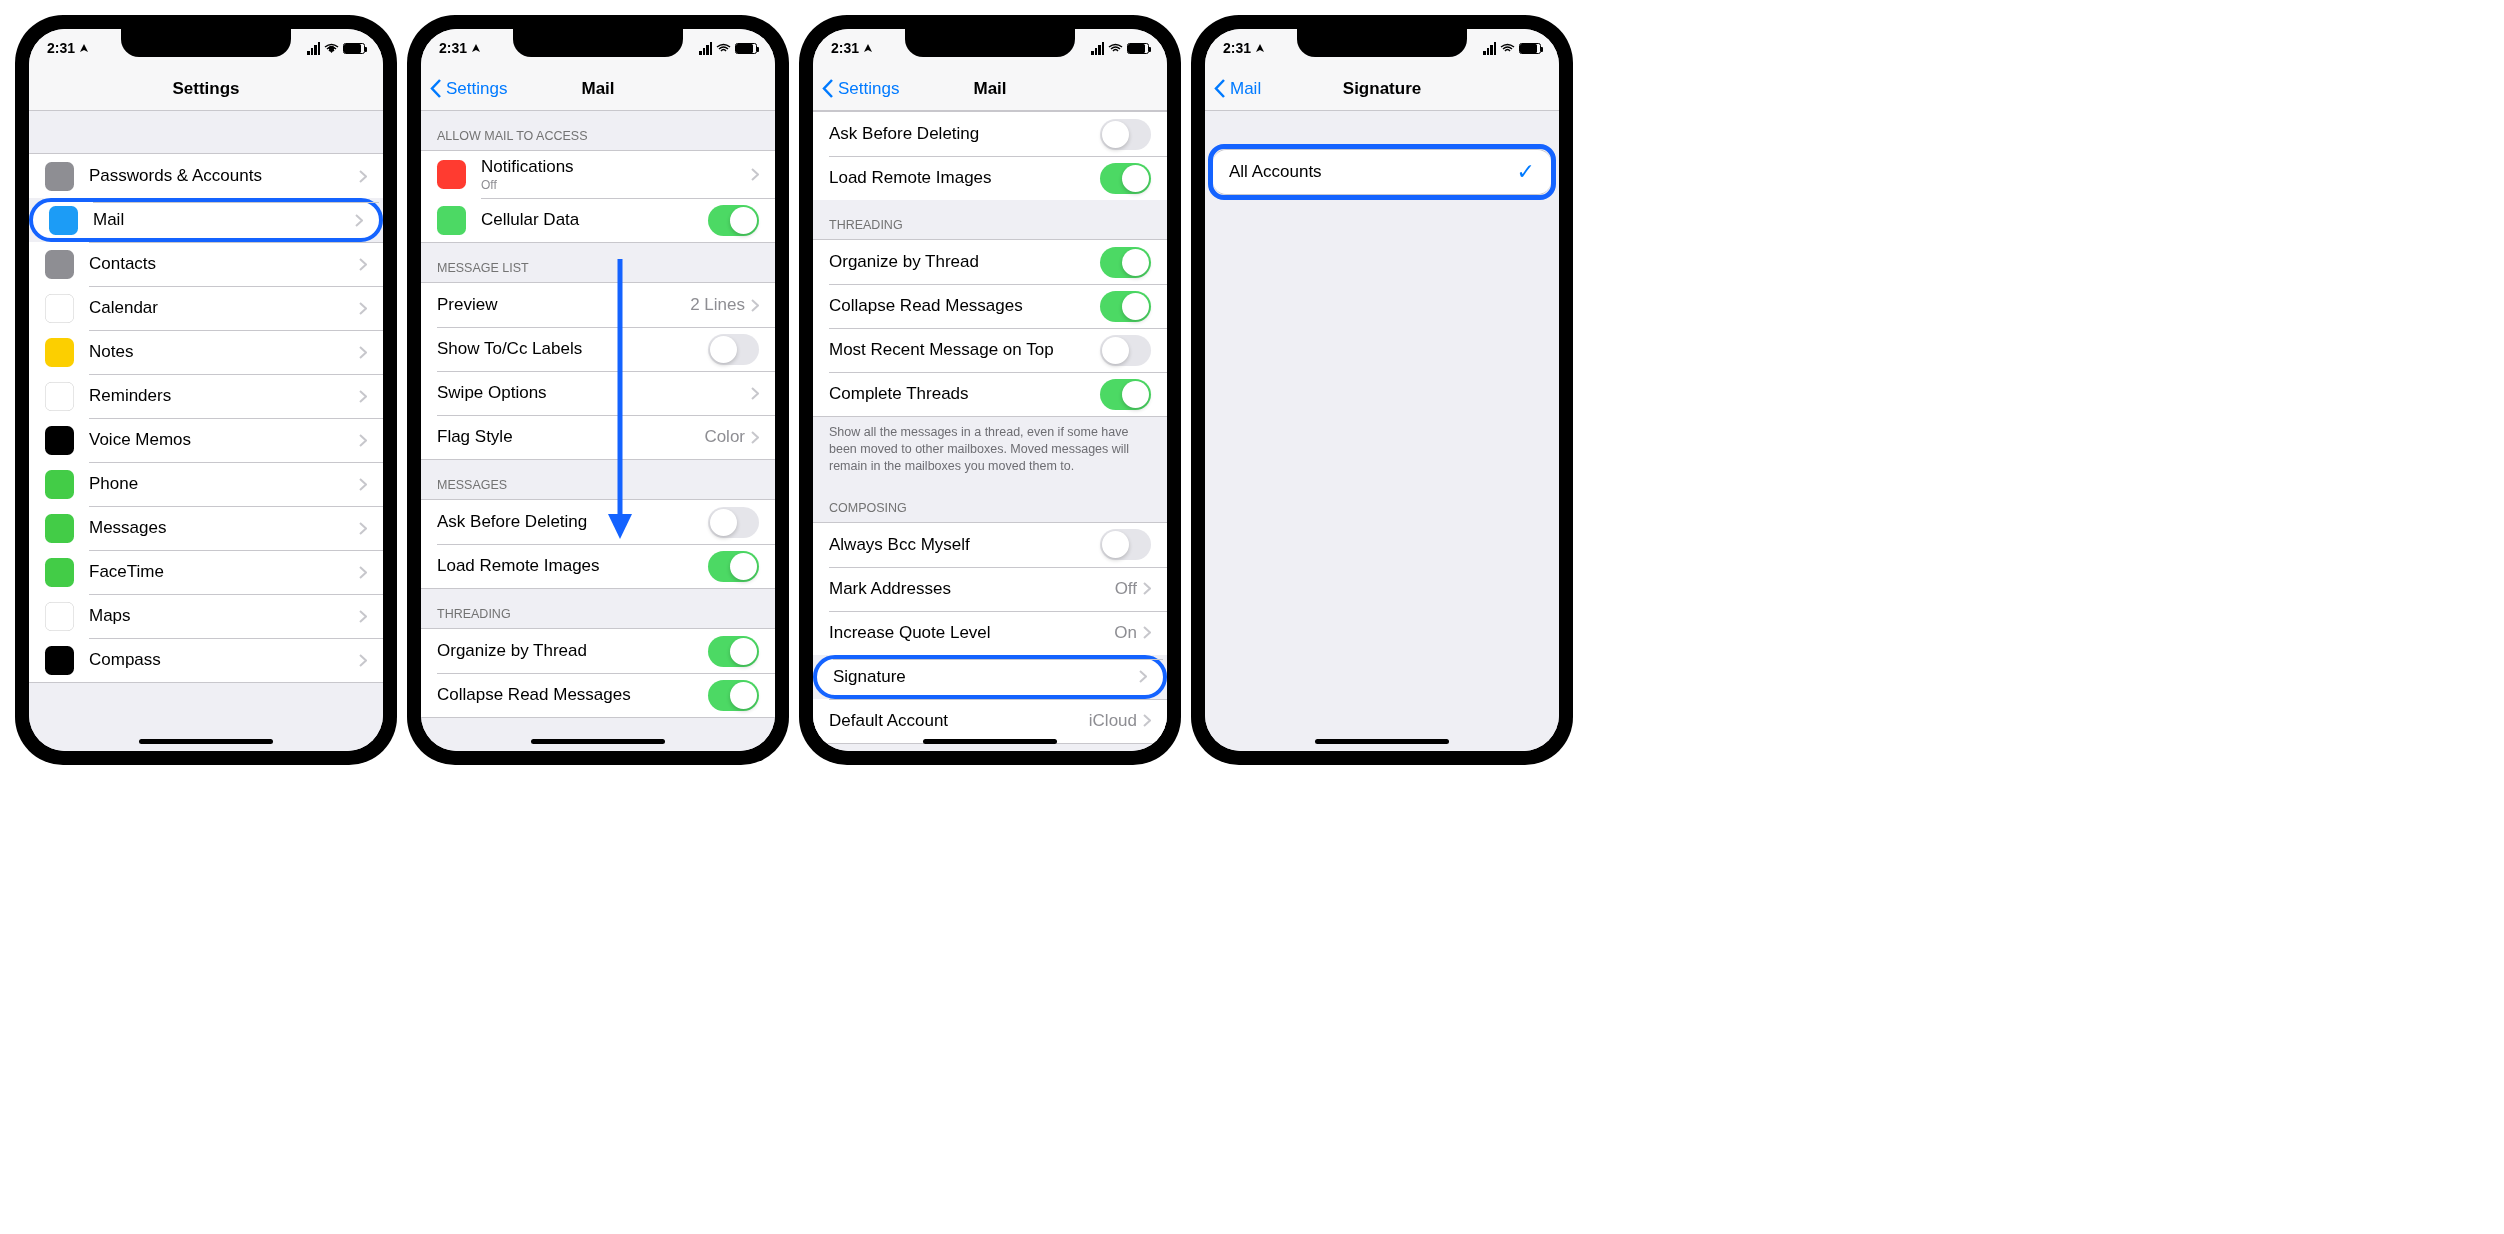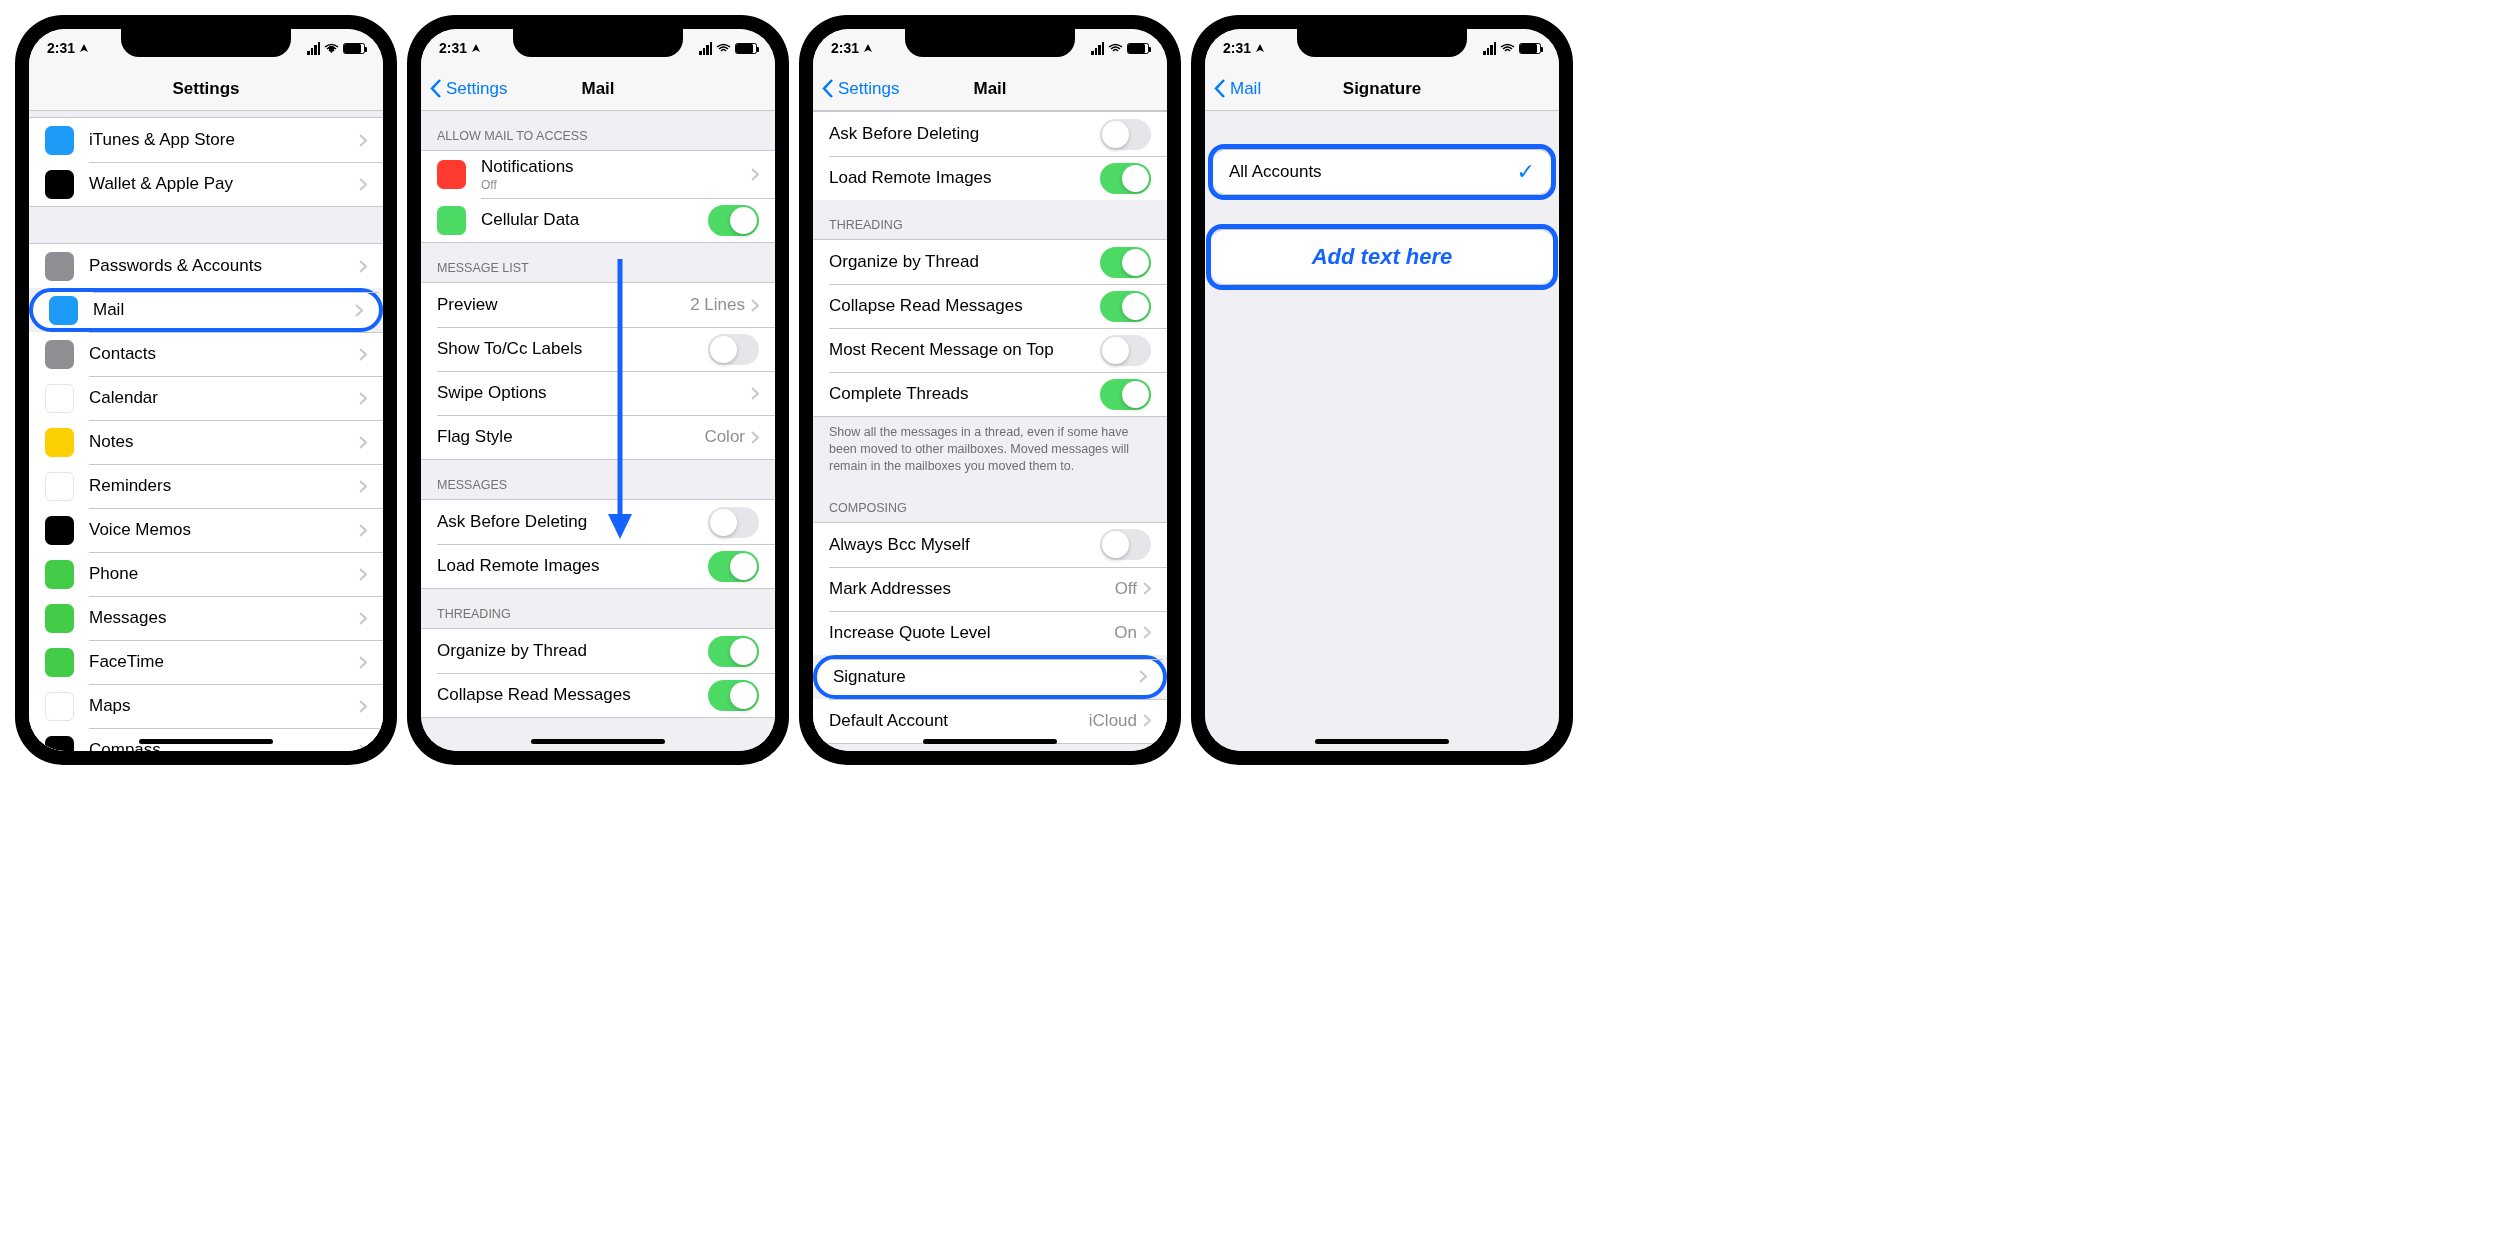--- a/index.html
+++ b/index.html
@@ -74,36 +74,20 @@
           <div class="batt">
             <div></div>
           </div>
         </div>
     </div>
     <div class="nav">
       <div class="nav-title">Settings</div>
     </div>
     <div class="content" id="c1">
         <div style="height:6px"></div>
-        <div class="group">
-          <div class="cell with-icon">
-    <div class="icon-wrap" style="background:#1c9cf6;"></div>
-    <span class="label">iTunes &amp; App Store</span>
-            <svg class="chevron" viewBox="0 0 8 13">
-              <path d="M1 1 L7 6.5 L1 12"></path>
-            </svg>
-          </div>
-          <div class="cell with-icon">
-    <div class="icon-wrap" style="background:#000000;"></div>
-    <span class="label">Wallet &amp; Apple Pay</span>
-            <svg class="chevron" viewBox="0 0 8 13">
-              <path d="M1 1 L7 6.5 L1 12"></path>
-            </svg>
-          </div>
-        </div>
         <div style="height:36px"></div>
         <div class="group">
           <div class="cell with-icon">
     <div class="icon-wrap" style="background:#8e8e93;"></div>
     <span class="label">Passwords &amp; Accounts</span>
             <svg class="chevron" viewBox="0 0 8 13">
               <path d="M1 1 L7 6.5 L1 12"></path>
             </svg>
           </div>
           <div class="cell with-icon highlight">
@@ -444,24 +428,16 @@
       <div style="position:relative;margin:0 8px;">
         <div class="group" style="border-radius:14px;overflow:hidden;">
           <div class="cell">
             <span class="label">All Accounts</span>
             <span class="check">✓</span>
           </div>
         </div>
         <div class="annot" style="top:-5px;left:-5px;right:-5px;bottom:-5px;"></div>
       </div>
       <div style="height:34px;"></div>
-      <div style="position:relative;margin:0 6px;">
-        <div class="group" style="border-radius:14px;overflow:hidden;">
-          <div class="cell">
-            <span class="add-text">Add text here</span>
-          </div>
-        </div>
-        <div class="annot" style="top:-5px;left:-5px;right:-5px;bottom:-5px;"></div>
-      </div>
     </div>
     <div class="home-ind"></div>
   </div>
 </div>
 
 </body></html>

